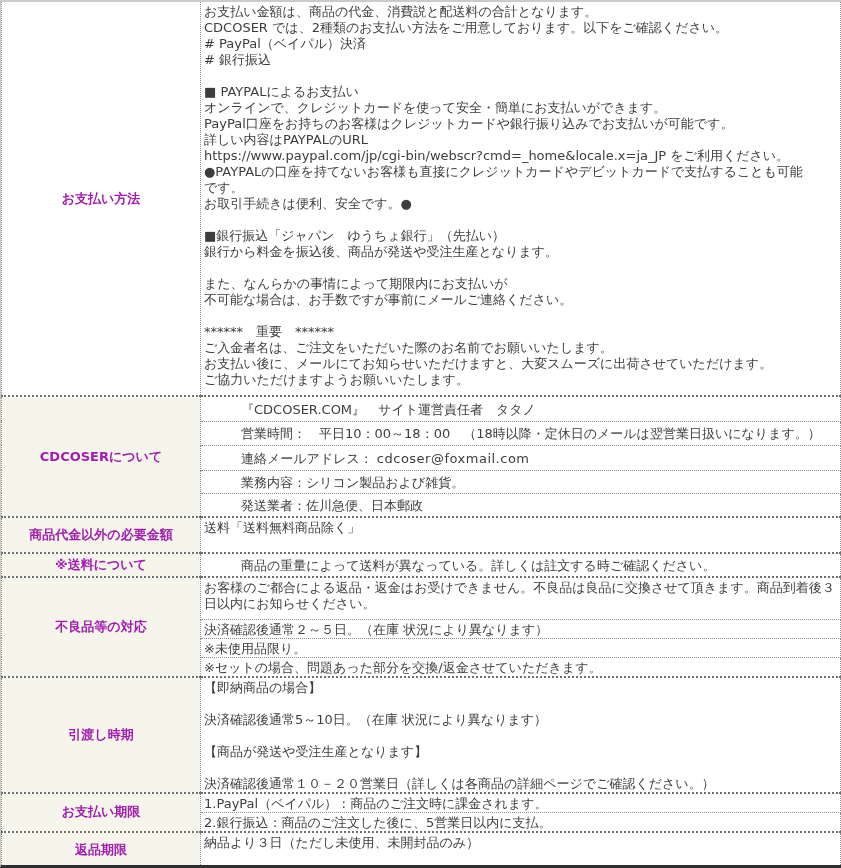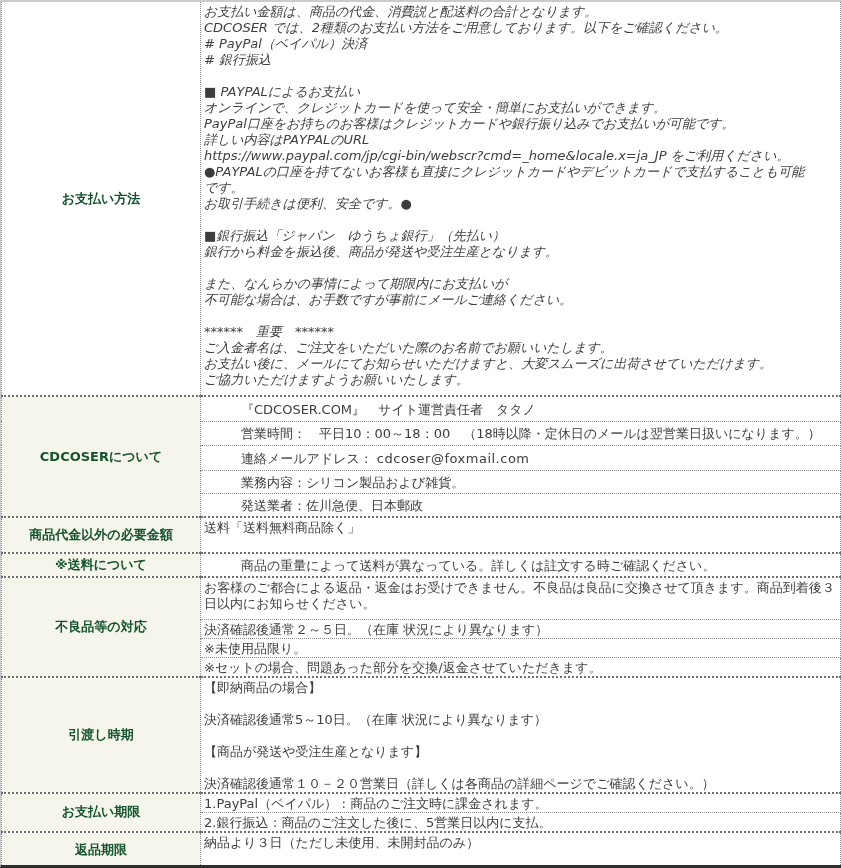--- a/index.html
+++ b/index.html
@@ -22,33 +22,33 @@
     border:1px dotted #8d8d8d;
     font-size:13px;
     overflow:hidden;
     box-sizing:border-box;
   }
   th.hdr {
     background:#f5f5ec;
     font-weight:bold;
     text-align:center;
     vertical-align:middle;
-    color:#14532d;
+    color:#a21caf;
     padding:0 4px;
   }
   th.hdr-white { background:#ffffff; }
   td.body {
     background:#ffffff;
     vertical-align:top;
     text-align:left;
     padding:2px 4px 0 3px;
     line-height:16px;
   }
   .ml { white-space:pre-line; }
-  .lh-pay { line-height:16.1px; padding-top:3px;font-style:italic; }
+  .lh-pay { line-height:16.1px; padding-top:3px; }
   .lh-deliv { line-height:15.4px; padding-top:5px; }
   tr.sec > td, tr.sec > th { border-top:2px dotted #6f6f6f; }
   tr.first > td, tr.first > th { border-top:none; }
   td.v-mid { vertical-align:middle;padding-left:40px; }
   .bold { font-weight:normal; }
   .email { margin-left:4px; letter-spacing:0.5px; }
   
   .r394 { height:394px; }
   .r25 { height:25px; } .r24 { height:24px; } .r23 { height:23px; }
   .r26 { height:36px; }

